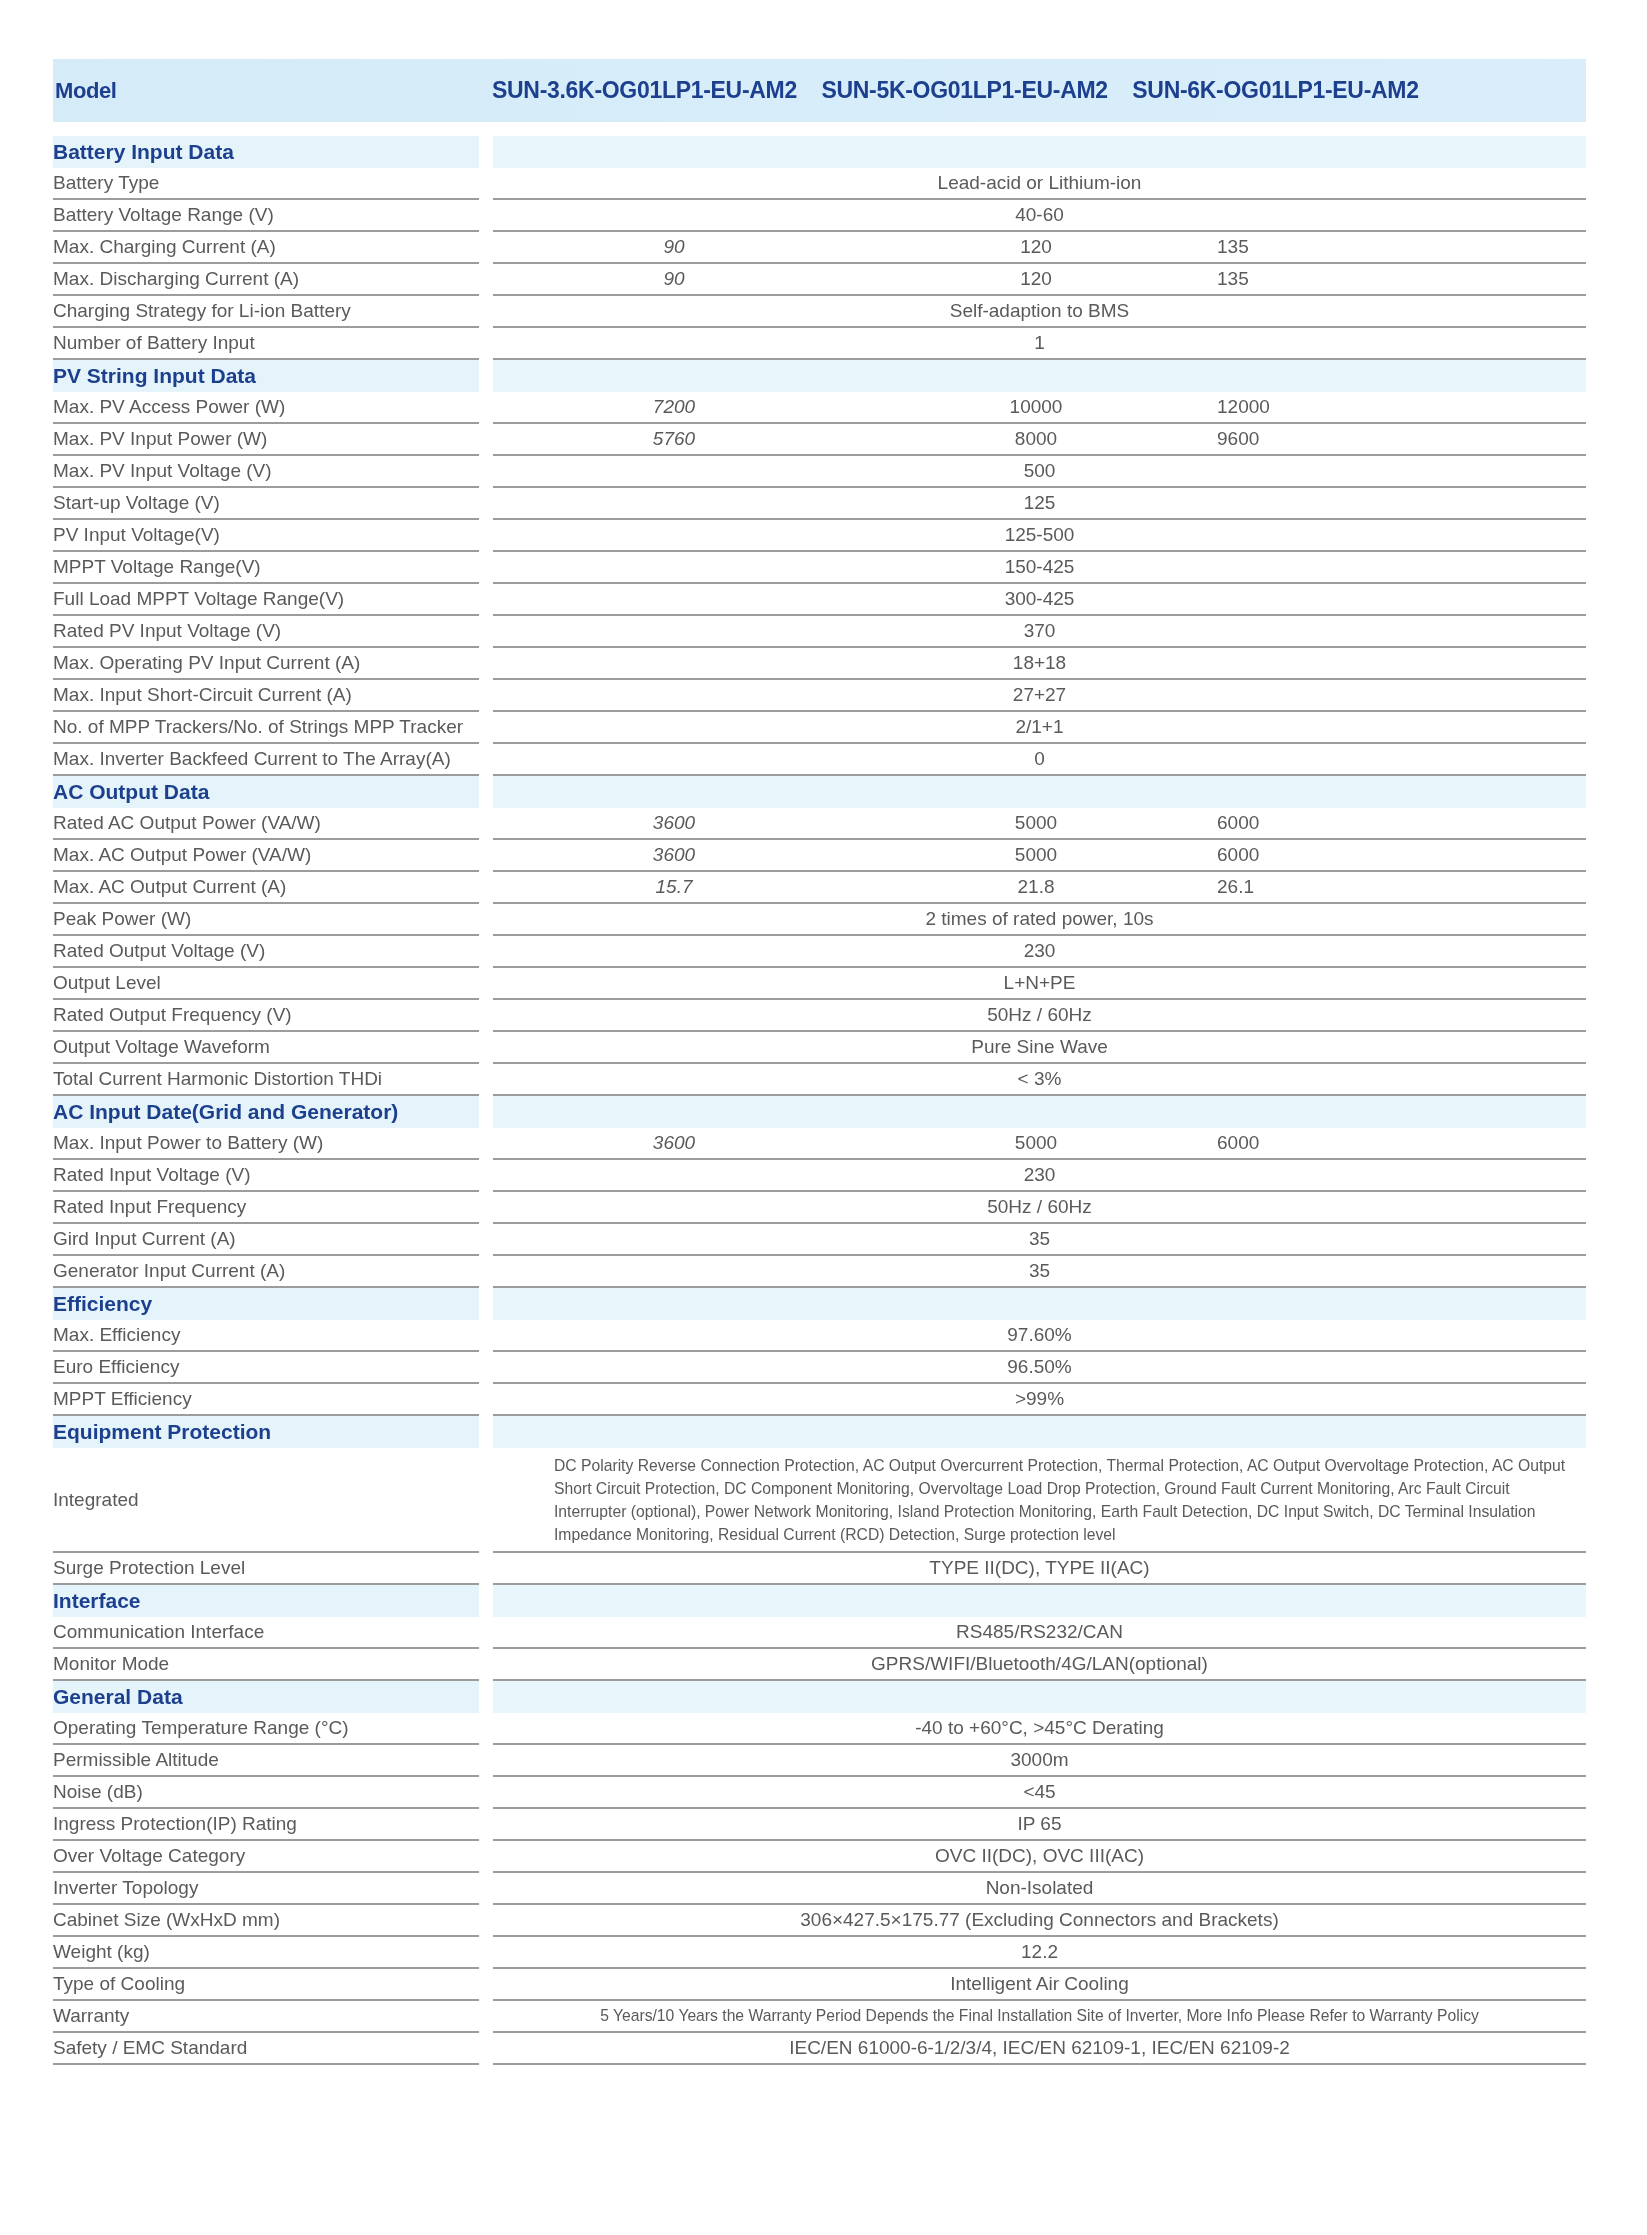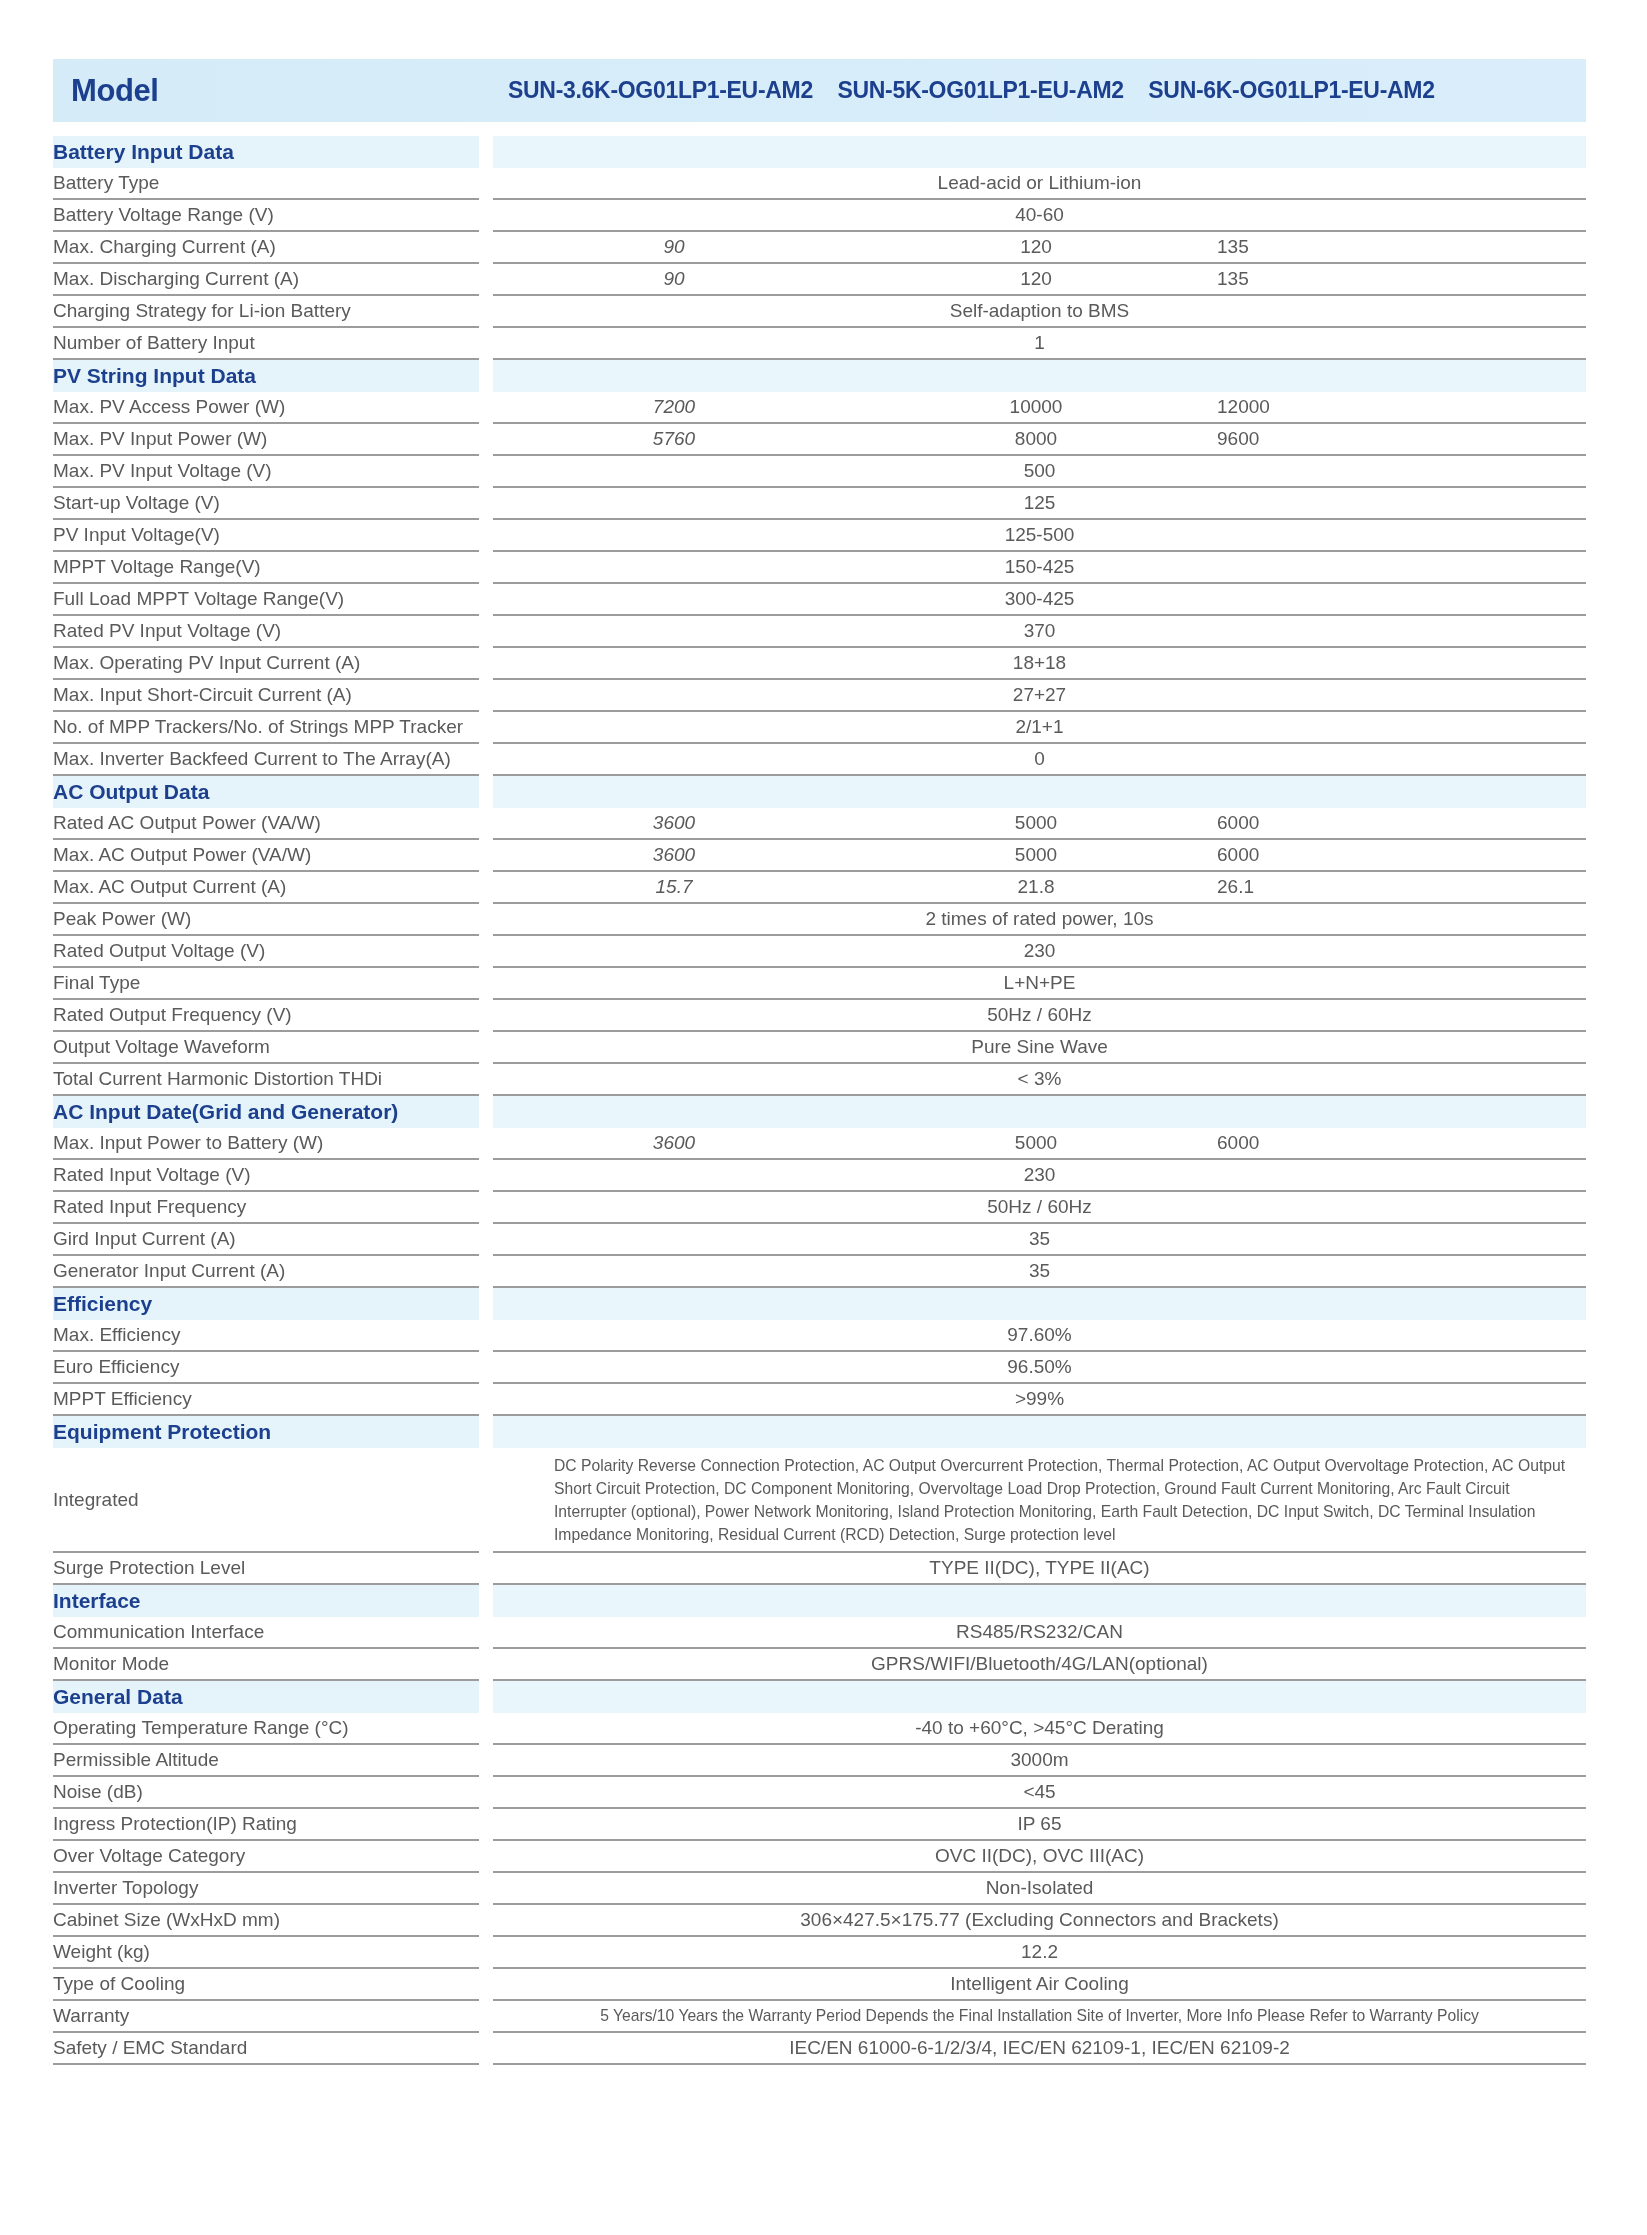--- a/index.html
+++ b/index.html
@@ -1,19 +1,19 @@
 <!DOCTYPE html>
 <html style="font-size:14px"><head>
 <meta charset="utf-8">
 <style>
   html, body { margin:0; padding:0; background:#ffffff; }
   body { width:1647px; height:2236px; position:relative; font-family:"Liberation Sans", sans-serif; color:#555; }
   .sheet { position:absolute; left:53px; top:59px; width:1533px; }
   .model-row { display:flex; align-items:center; height:63px; background:linear-gradient(90deg,#d5ebf8 0%,#d9eefa 100%); }
-  .model-label { width:437px; padding-left:18px; font-size:31px; font-weight:bold; color:#1c3f8e; letter-spacing:-0.4px; }
+  .model-label { width:437px; padding-left:2px; font-size:22px; font-weight:bold; color:#1c3f8e; letter-spacing:-0.4px; }
   .model-names { display:flex; flex:1; font-size:23px; font-weight:bold; color:#1c3f8e; letter-spacing:-0.3px; }
   .model-names span { margin-right:24.5px;text-align:center; }
   .table { margin-top:14px; }
   .row { display:flex; align-items:stretch; }
   .label-cell { width:426px; margin-right:14px; font-size:19px; color:#5a5a5a; box-sizing:border-box; display:flex; align-items:center; border-bottom:2.6px solid #9c9c9c; }
   .value-cell { flex:1; display:flex; align-items:center; font-size:19px; color:#5a5a5a; border-bottom:2.6px solid #9c9c9c; }
   .value-cell.span { justify-content:center; }
   .value-cell .c1 { flex:0 0 362px; text-align:center;font-style:italic; }
   .value-cell .c2 { flex:0 0 362px; text-align:center; }
   .value-cell .c3 { flex:1; text-align:left; }
@@ -164,21 +164,21 @@
       </div>
       <div class="row data">
         <div class="label-cell">Peak Power (W)</div>
         <div class="value-cell span">2 times of rated power, 10s</div>
       </div>
       <div class="row data">
         <div class="label-cell">Rated Output Voltage (V)</div>
         <div class="value-cell span">230</div>
       </div>
       <div class="row data">
-        <div class="label-cell">Final Type</div>
+        <div class="label-cell">Output Level</div>
         <div class="value-cell span">L+N+PE</div>
       </div>
       <div class="row data">
         <div class="label-cell">Rated Output Frequency (V)</div>
         <div class="value-cell span">50Hz / 60Hz</div>
       </div>
       <div class="row data">
         <div class="label-cell">Output Voltage Waveform</div>
         <div class="value-cell span">Pure Sine Wave</div>
       </div>

